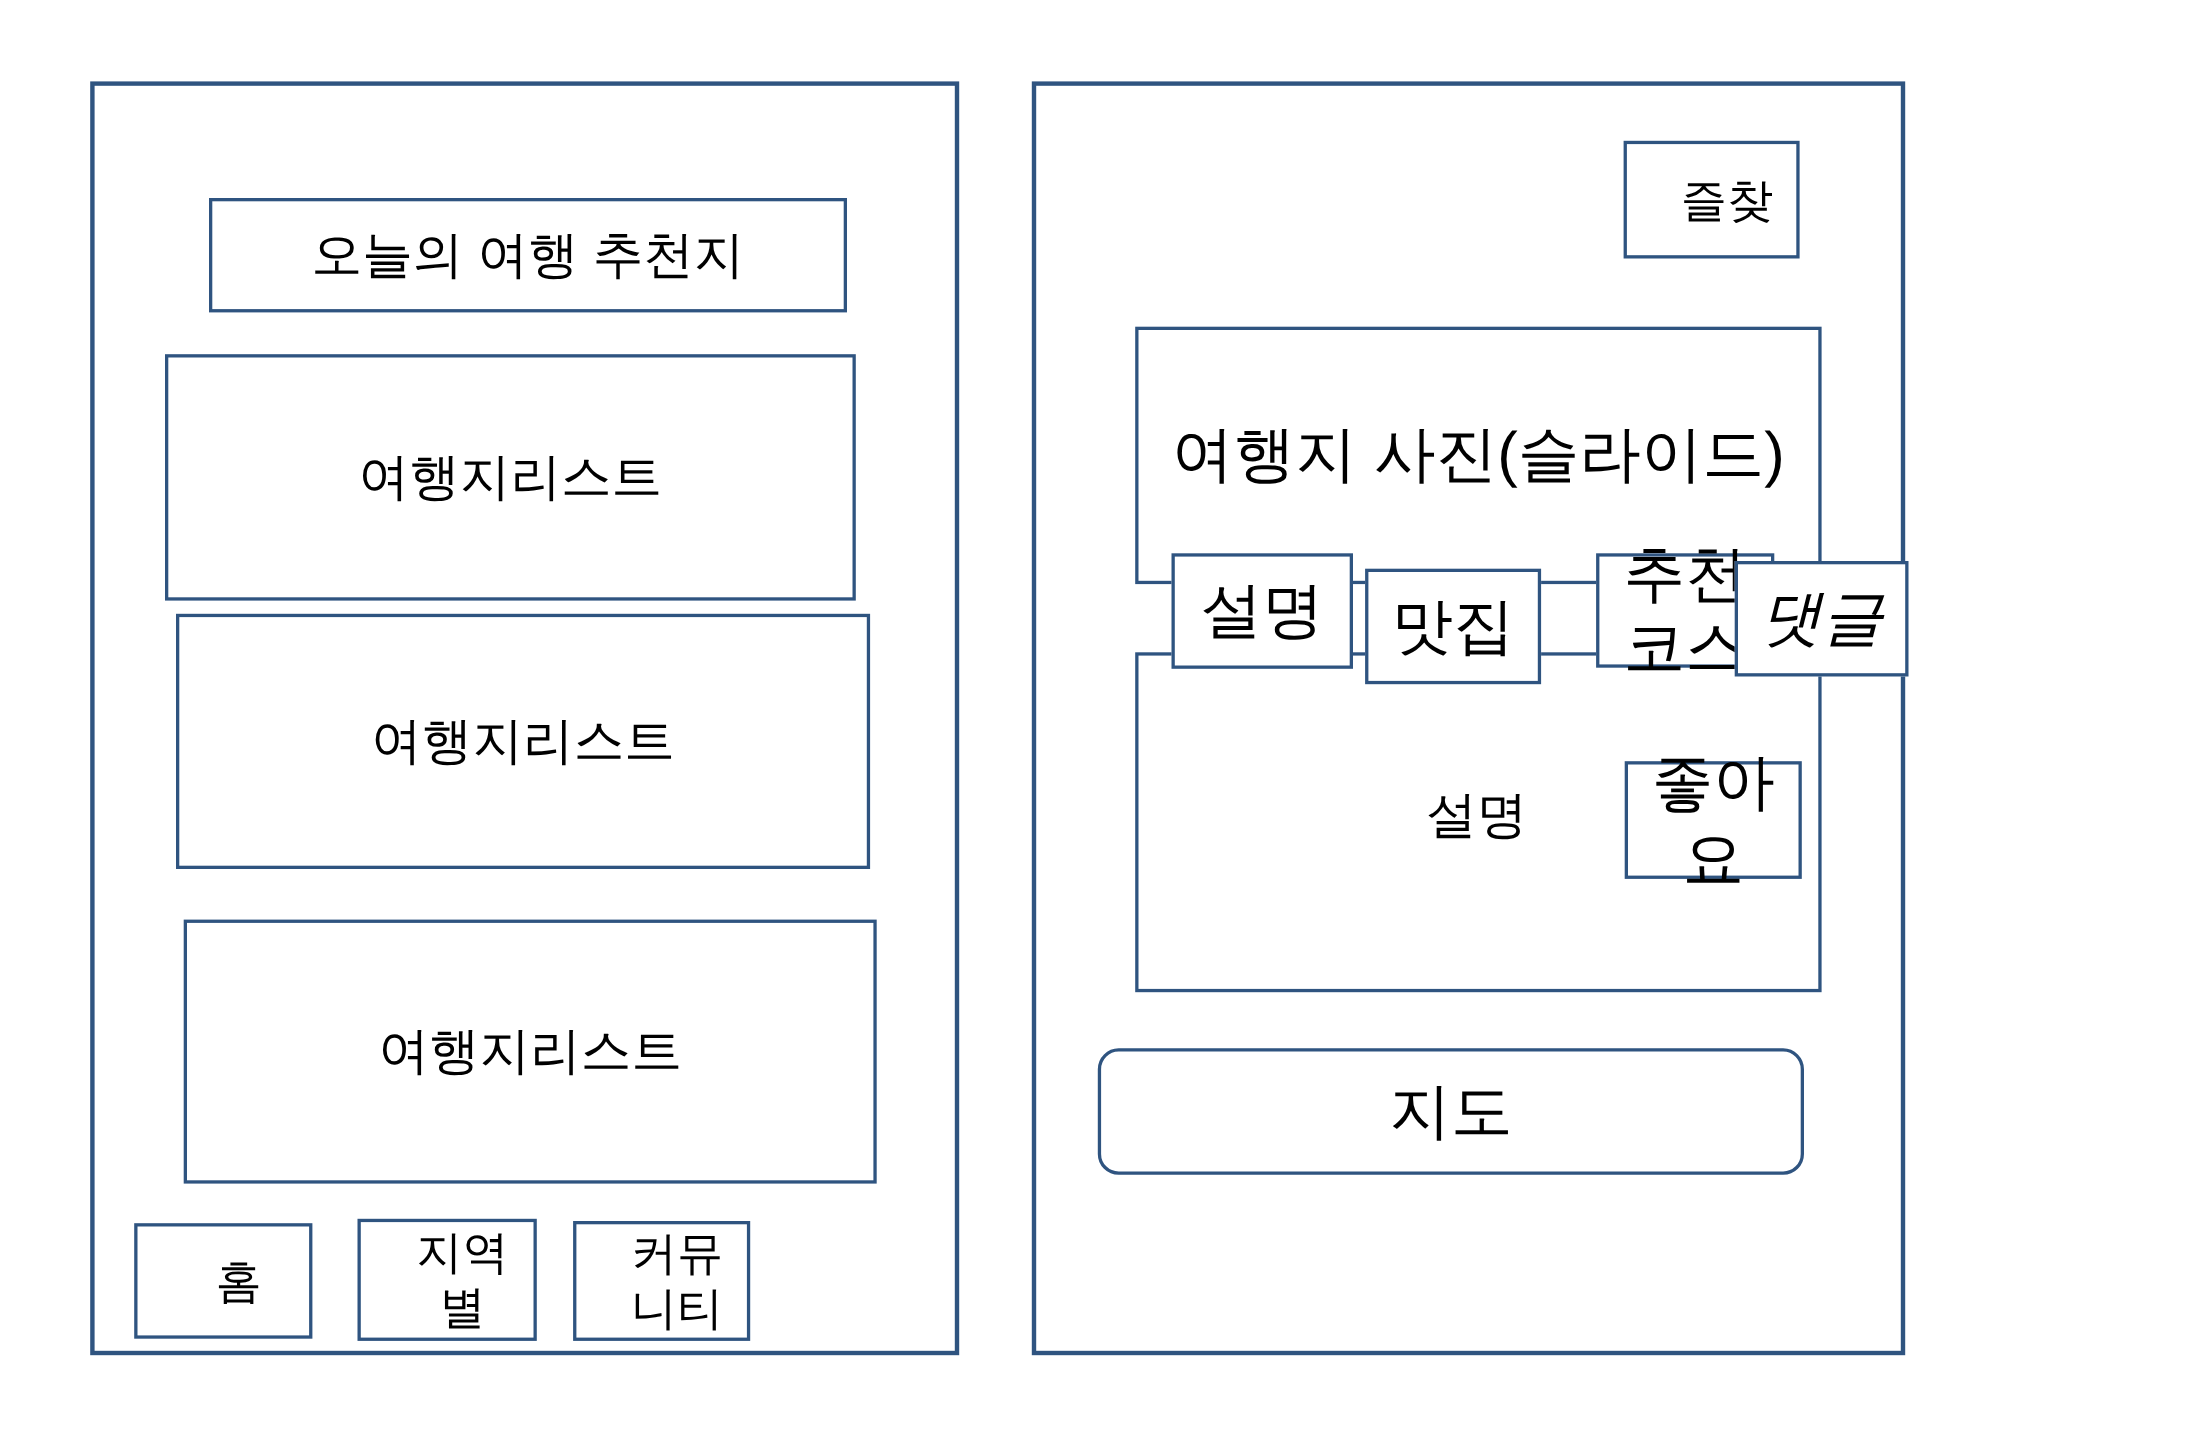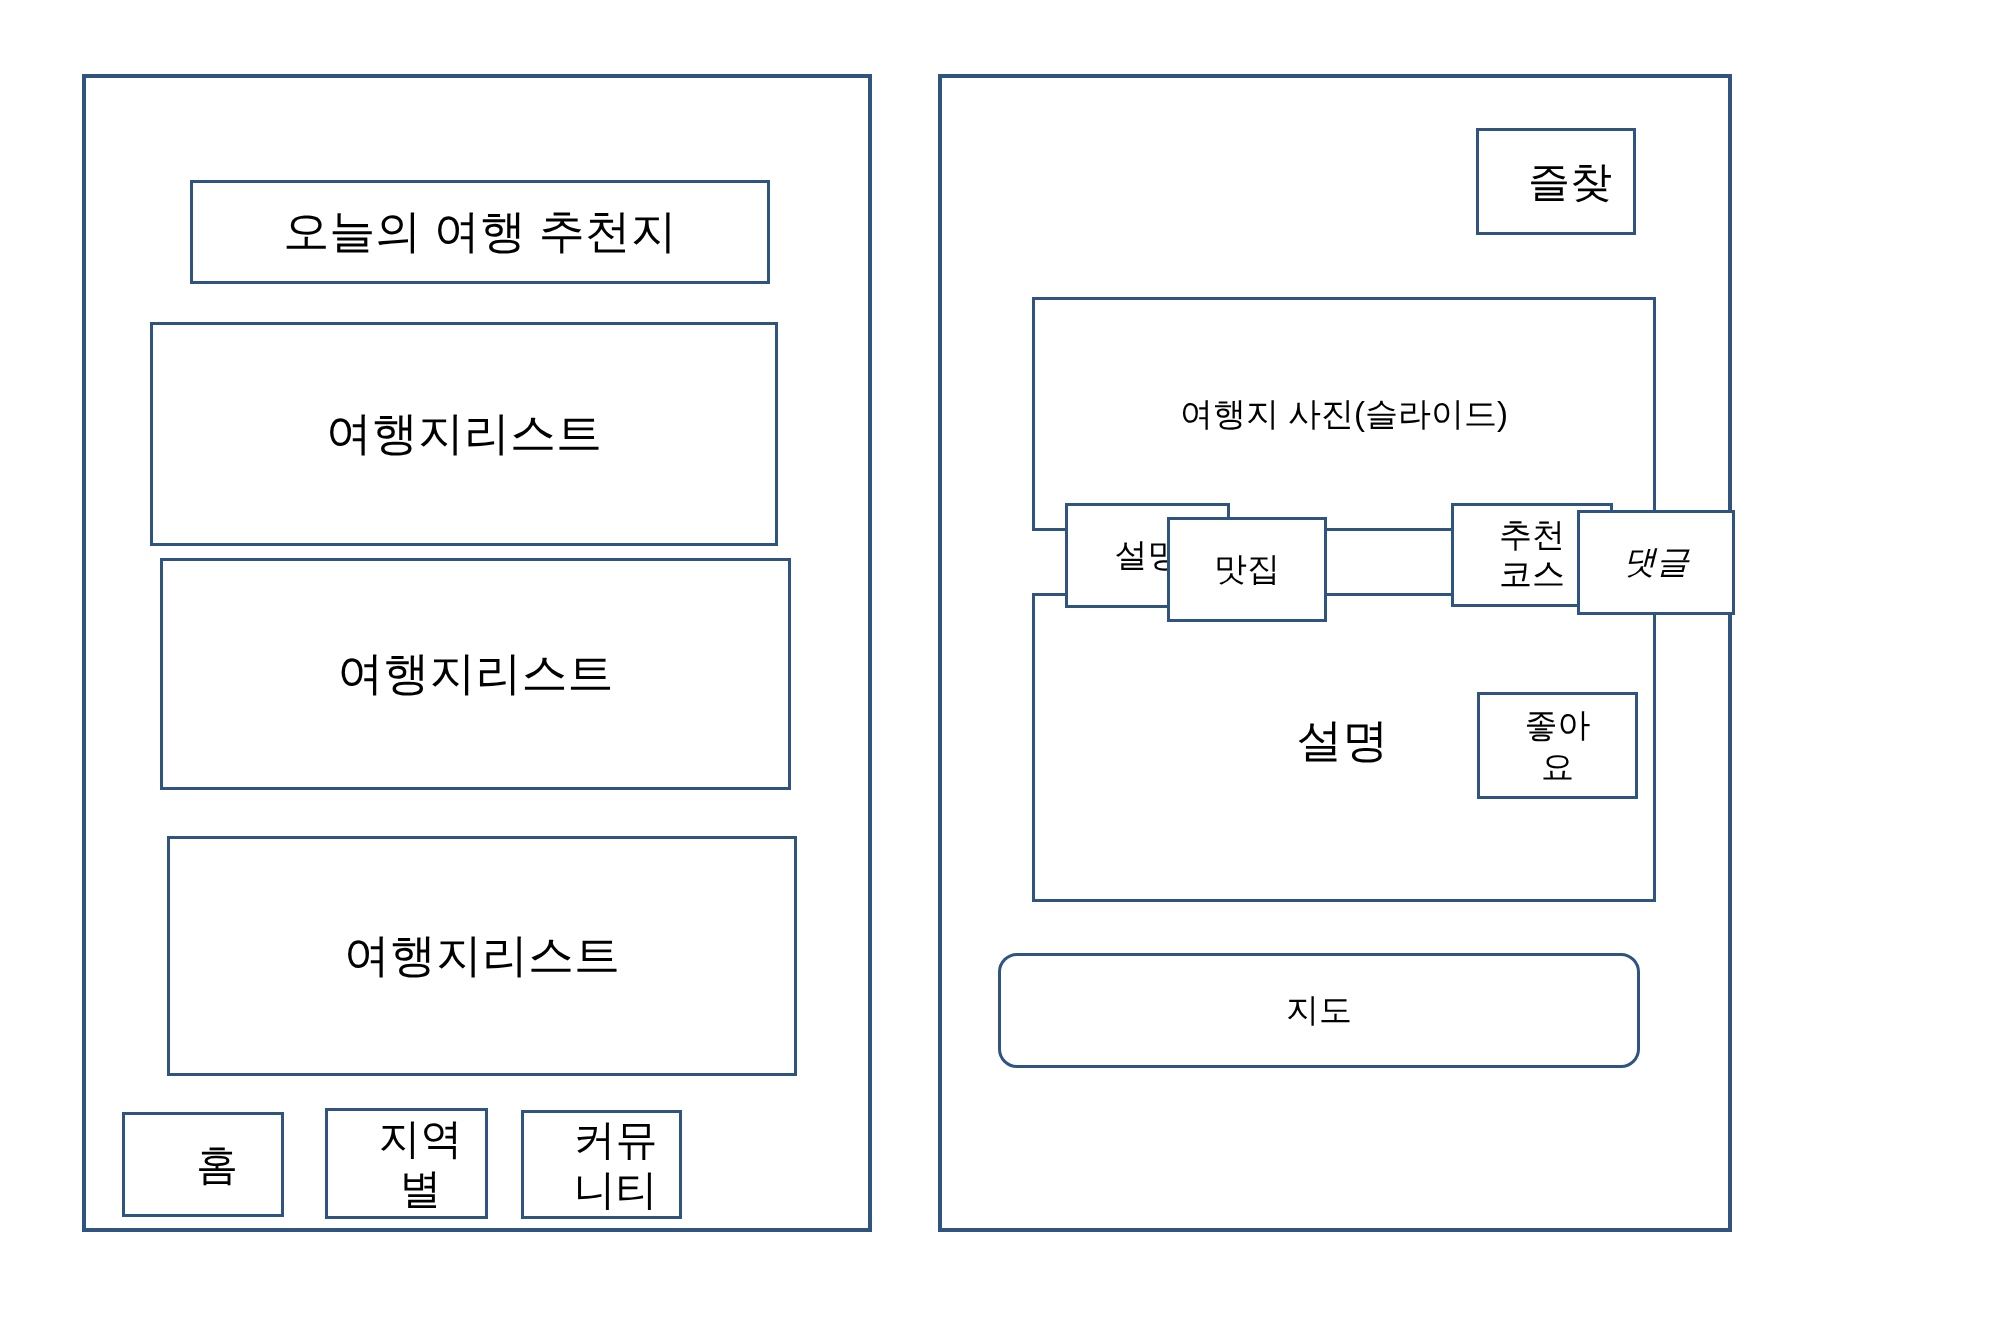--- a/index.html
+++ b/index.html
@@ -28,21 +28,21 @@
     display:flex;align-items:center;justify-content:center;
     text-align:center;
   }
   .wrap2{
     display:inline-block;
     width:2.3em;
     word-break:break-all;
     line-height:1.18;
   }
   .fs46{font-size:46px;}
-  .fs44{font-size:33px;}
+  .fs44{font-size:56px;}
   .fs42{font-size:42px;padding-left:28px;}
   .z1{z-index:1;} .z2{z-index:2;} .z3{z-index:3;}
 </style>
 </head>
 <body>
 
 <div class="canvas">
 
   <div class="abs frame" style="left:82px;top:74px;width:790px;height:1158px;"></div>
 
@@ -92,21 +92,21 @@
   </div>
 
   <div class="abs box fs44 z2" style="left:1477px;top:692px;width:161px;height:107px;">
     <span class="wrap2" style="line-height:1.25;">좋아요</span>
   </div>
 
   <div class="abs box fs44 z3" style="left:1065px;top:503px;width:165px;height:105px;">
     <span>설명</span>
   </div>
 
-  <div class="abs box fs44 z3" style="left:1167px;top:517px;width:160px;height:105px;">
+  <div class="abs box fs44 z3" style="left:1241px;top:517px;width:160px;height:105px;">
     <span>맛집</span>
   </div>
 
   <div class="abs box fs44 z3" style="left:1414px;top:503px;width:162px;height:104px;margin-left:37px;">
     <span class="wrap2">추천코스</span>
   </div>
 
   <div class="abs box fs44 z3" style="left:1577px;top:510px;width:158px;height:105px;font-style:italic;">
     <span>댓글</span>
   </div>

